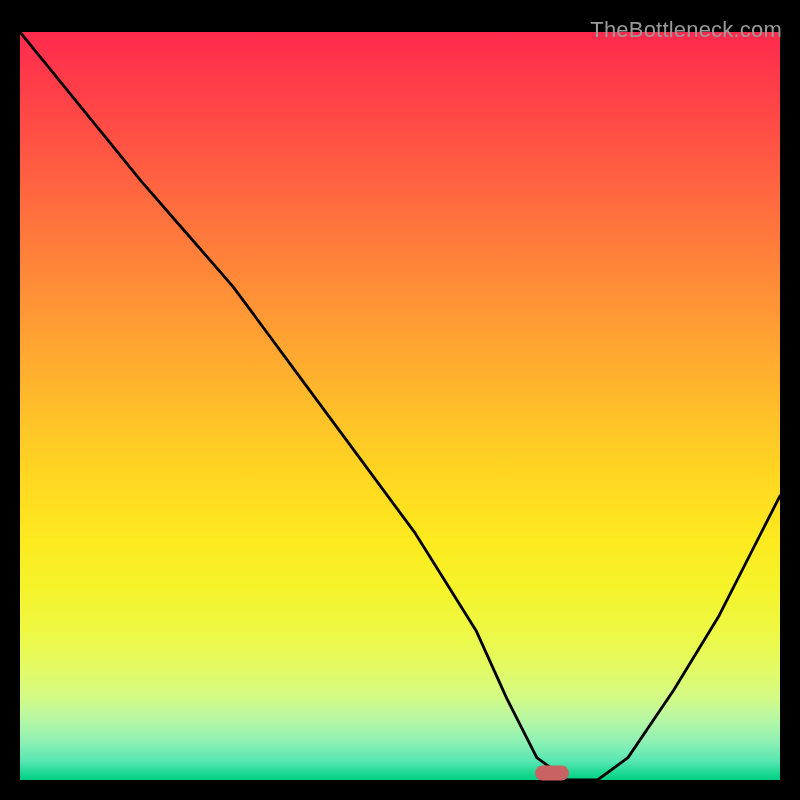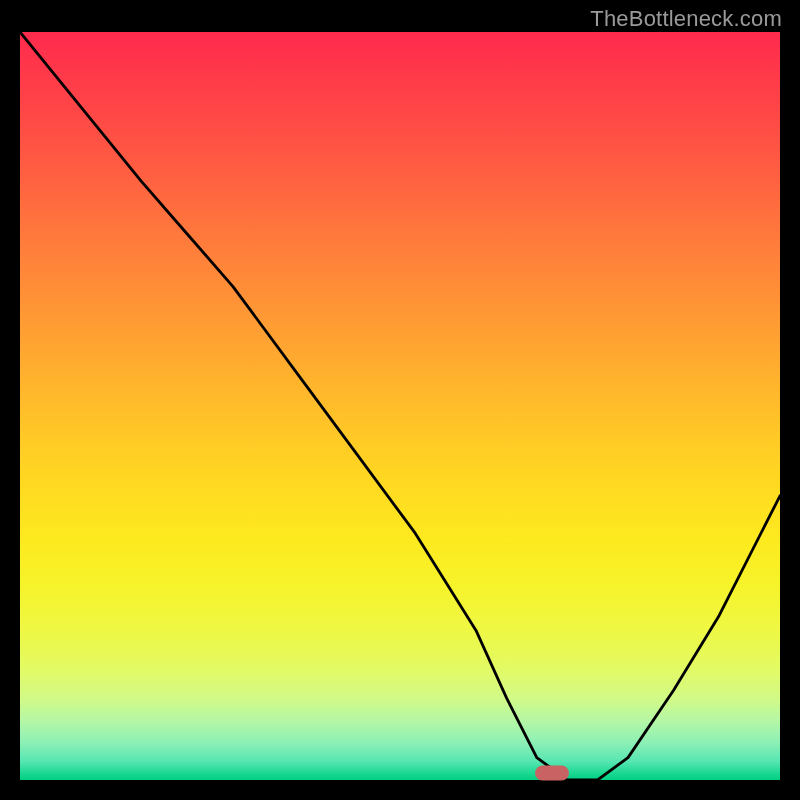--- a/index.html
+++ b/index.html
@@ -12,21 +12,21 @@
     font-family: Arial, Helvetica, sans-serif;
   }
   .frame {
     position: relative;
     width: 800px;
     height: 800px;
     background: #000;
   }
   .watermark {
     position: absolute;
-    top: 6px;
+    top: 17px;
     right: 18px;
     color: #9a9a9a;
     font-size: 22px;
     letter-spacing: 0.2px;
     z-index: 10;
     font-weight: 500;
   }
   .plot-area {
     position: absolute;
     left: 20px;

